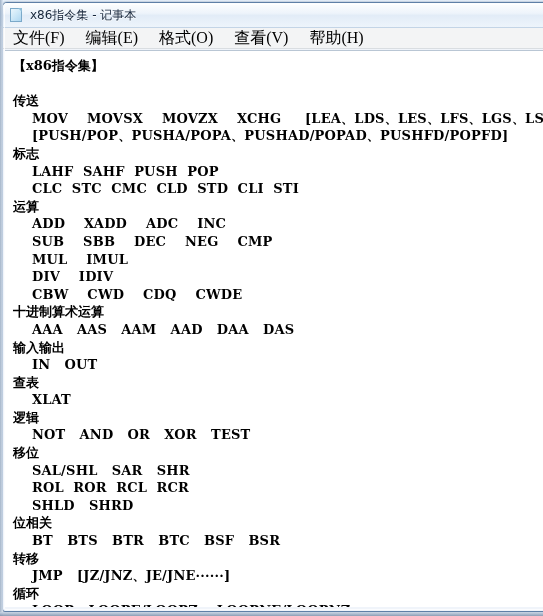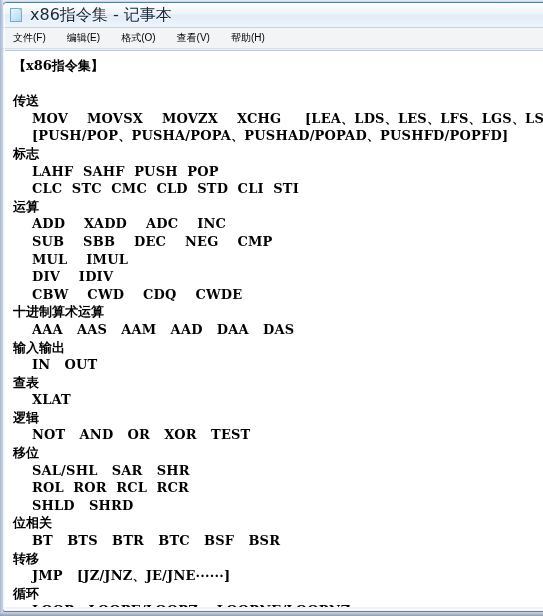--- a/index.html
+++ b/index.html
@@ -104,38 +104,38 @@
   }
   .title-icon .fold {
     position: absolute;
     right: 2px; top: 0;
     width: 0; height: 0;
     border-left: 4px solid transparent;
     border-top: 4px solid #8fbdd8;
   }
   .title-text {
     font-family: "DejaVu Sans", "Liberation Sans", sans-serif;
-    font-size: 16px;
+    font-size: 12px;
     color: #16263b;
     white-space: nowrap;
     text-shadow: 0 1px 0 rgba(255,255,255,.9);
   }
 
   .menubar {
     height: 21px;
     background: #f3f4f5;
     border-bottom: 1px solid #d9dde1;
     display: flex;
     align-items: center;
     padding-left: 8px;
     box-sizing: border-box;
   }
   .menu-item {
-    font-family: Liberation Sans, sans-serif;
-    font-size: 10px;
+    font-family: Liberation Serif, serif;
+    font-size: 16px;
     color: #000000;
     padding: 1px 9px 1px 2px;
     margin-right: 10px;
     white-space: nowrap;
     cursor: default;
   }
 
   .editor {
     position: absolute;
     left: 2px;

